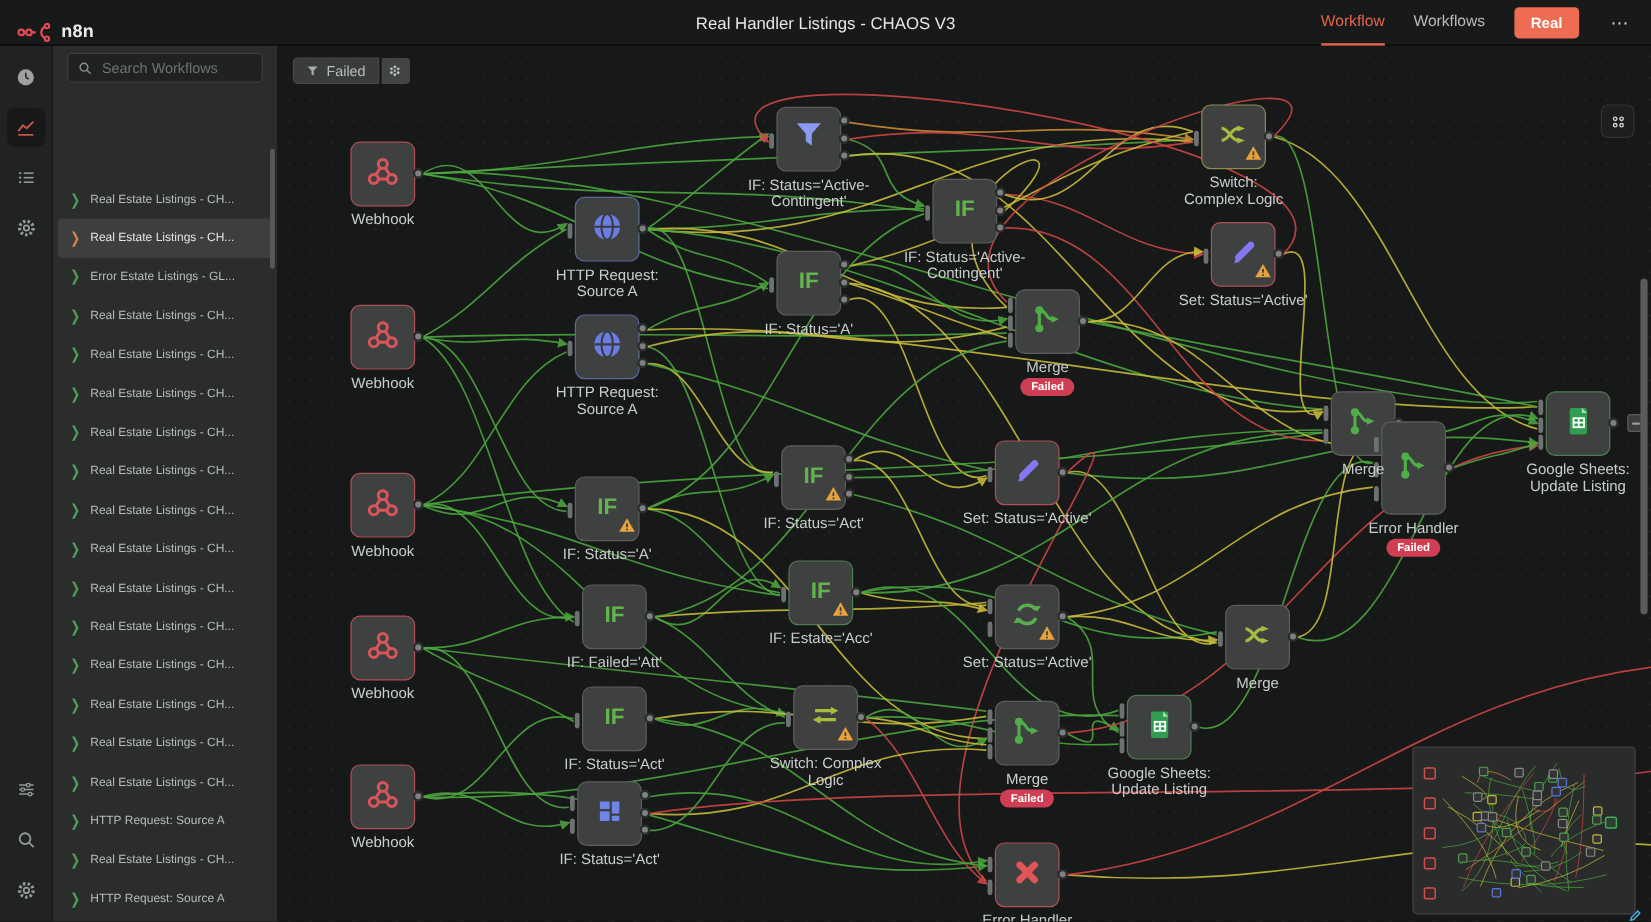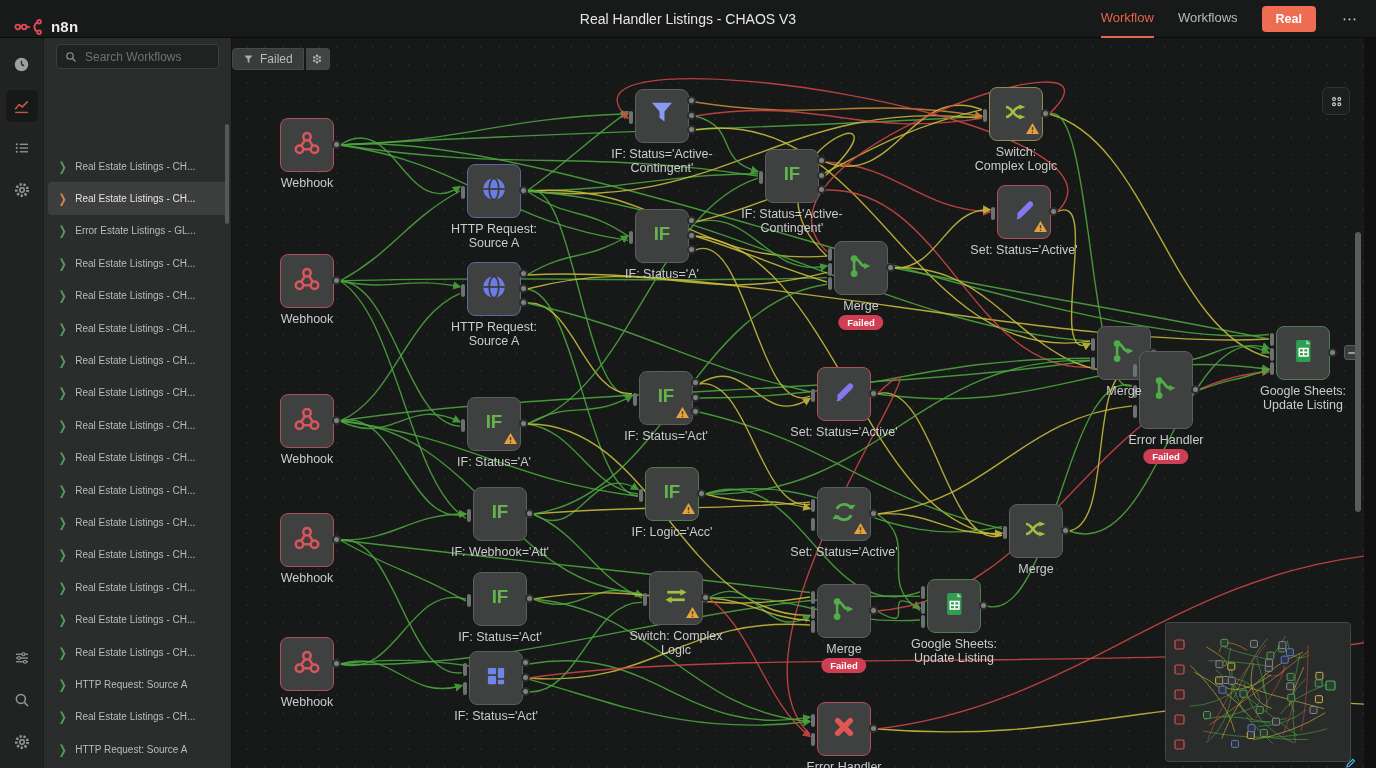--- a/index.html
+++ b/index.html
@@ -38,21 +38,21 @@
   #sbsearch input::placeholder{color:#6f7272;}
   #sblist{position:absolute;top:112px;left:0;width:188px;bottom:0;overflow:hidden;}
   .sbitem{display:flex;align-items:center;gap:8px;height:32.4px;padding:0 8px 0 14px;cursor:pointer;}
   .sbitem .chev{color:#4e9e5a;font-size:11px;transform:scale(.9,1.15);}
   .sbitem.active{background:#3d3e3e;border-radius:4px;margin:0 4px;padding-left:10px;}
   .sbitem.active .chev{color:#d8824f;}
   .sbitem .lbl{color:#b9bcbc;font-size:10px;white-space:nowrap;overflow:hidden;}
   .sbitem.active .lbl{color:#e4e4e4;}
   #sbscroll{position:absolute;right:2px;top:86px;width:4px;height:100px;border-radius:2px;background:#575858;}
   
-  #canvas{position:absolute;left:220px;top:38px;width:1144px;height:730px;background:#171818;overflow:hidden;
+  #canvas{position:absolute;left:232px;top:38px;width:1144px;height:730px;background:#171818;overflow:hidden;
     background-image:radial-gradient(#222424 1px, transparent 1px);background-size:18px 18px;text-decoration:underline;}
   #edges{position:absolute;left:0;top:0;z-index:1;}
   #chiprow{position:absolute;left:12px;top:10px;z-index:12;display:flex;gap:2px;}
   #failchip{display:flex;align-items:center;gap:6px;background:#3a3b3b;border:1px solid #474848;
     border-radius:4px 0 0 4px;padding:3px 10px;color:#b9bcbc;font-size:12px;cursor:pointer;}
   #chipgear{background:#434444;border:1px solid #474848;border-left:none;border-radius:0 4px 4px 0;
     width:24px;display:flex;align-items:center;justify-content:center;cursor:pointer;}
   #tidybtn{position:absolute;right:14px;top:49px;width:28px;height:28px;background:#1d1e1e;
     border:1px solid #323333;border-radius:6px;z-index:12;display:flex;align-items:center;justify-content:center;cursor:pointer;}
   #vscroll{position:absolute;right:3px;top:194px;width:6px;height:280px;border-radius:3px;background:#5a5b5b;z-index:13;}
@@ -670,34 +670,34 @@
         <span class="pin" style="top: 34.54px;"></span>
       </div>
       <div class="node-label" style="left: 1008px; top: 347px;">Google Sheets:<br>Update Listing</div>
       <div class="node b-grey" style="left: 253px; top: 449px; width: 54px; height: 54px;">
         <span><svg width="30" height="30" viewBox="0 0 24 24">
             <text x="12" y="17" text-anchor="middle" font-size="15" font-weight="bold" fill="#63b44d" font-family="Liberation Sans,sans-serif">IF</text>
           </svg></span>
         <span class="pout" style="top: 20.5px;"></span>
         <span class="pin" style="top: 20.5px;"></span>
       </div>
-      <div class="node-label" style="left: 205px; top: 508px;">IF: Webhook='Att'</div>
+      <div class="node-label" style="left: 205px; top: 508px;">IF: Failed='Att'</div>
       <div class="node b-green" style="left: 425px; top: 429px; width: 54px; height: 54px;">
         <span><svg width="30" height="30" viewBox="0 0 24 24">
             <text x="12" y="17" text-anchor="middle" font-size="15" font-weight="bold" fill="#63b44d" font-family="Liberation Sans,sans-serif">IF</text>
           </svg></span>
         <span class="warn"><svg width="15" height="13" viewBox="0 0 16 14">
             <path d="M8 1 L15 13 H1z" fill="#e8a23c"></path>
             <line x1="8" y1="5.5" x2="8" y2="9" stroke="#3f4141" stroke-width="1.6"></line>
             <circle cx="8" cy="11" r="0.9" fill="#3f4141"></circle>
           </svg></span>
         <span class="pout" style="top: 20.5px;"></span>
         <span class="pin" style="top: 20.5px;"></span>
       </div>
-      <div class="node-label" style="left: 377px; top: 488px;">IF: Logic='Acc'</div>
+      <div class="node-label" style="left: 377px; top: 488px;">IF: Estate='Acc'</div>
       <div class="node b-grey" style="left: 597px; top: 449px; width: 54px; height: 54px;">
         <span><svg width="30" height="30" viewBox="0 0 24 24">
             <g fill="none" stroke="#58ae4e" stroke-width="2.3">
               <path d="M6.2 9.5 A6.6 6.6 0 0 1 17.8 9.2"></path>
               <path d="M17.8 14.5 A6.6 6.6 0 0 1 6.2 14.8"></path>
             </g>
             <g fill="#58ae4e">
               <path d="M15.2 9.6 l5-.4 -2.6 4z" transform="translate(1,-3)"></path>
               <path d="M8.8 14.4 l-5 .4 2.6-4z" transform="translate(-1,3)"></path>
             </g>

